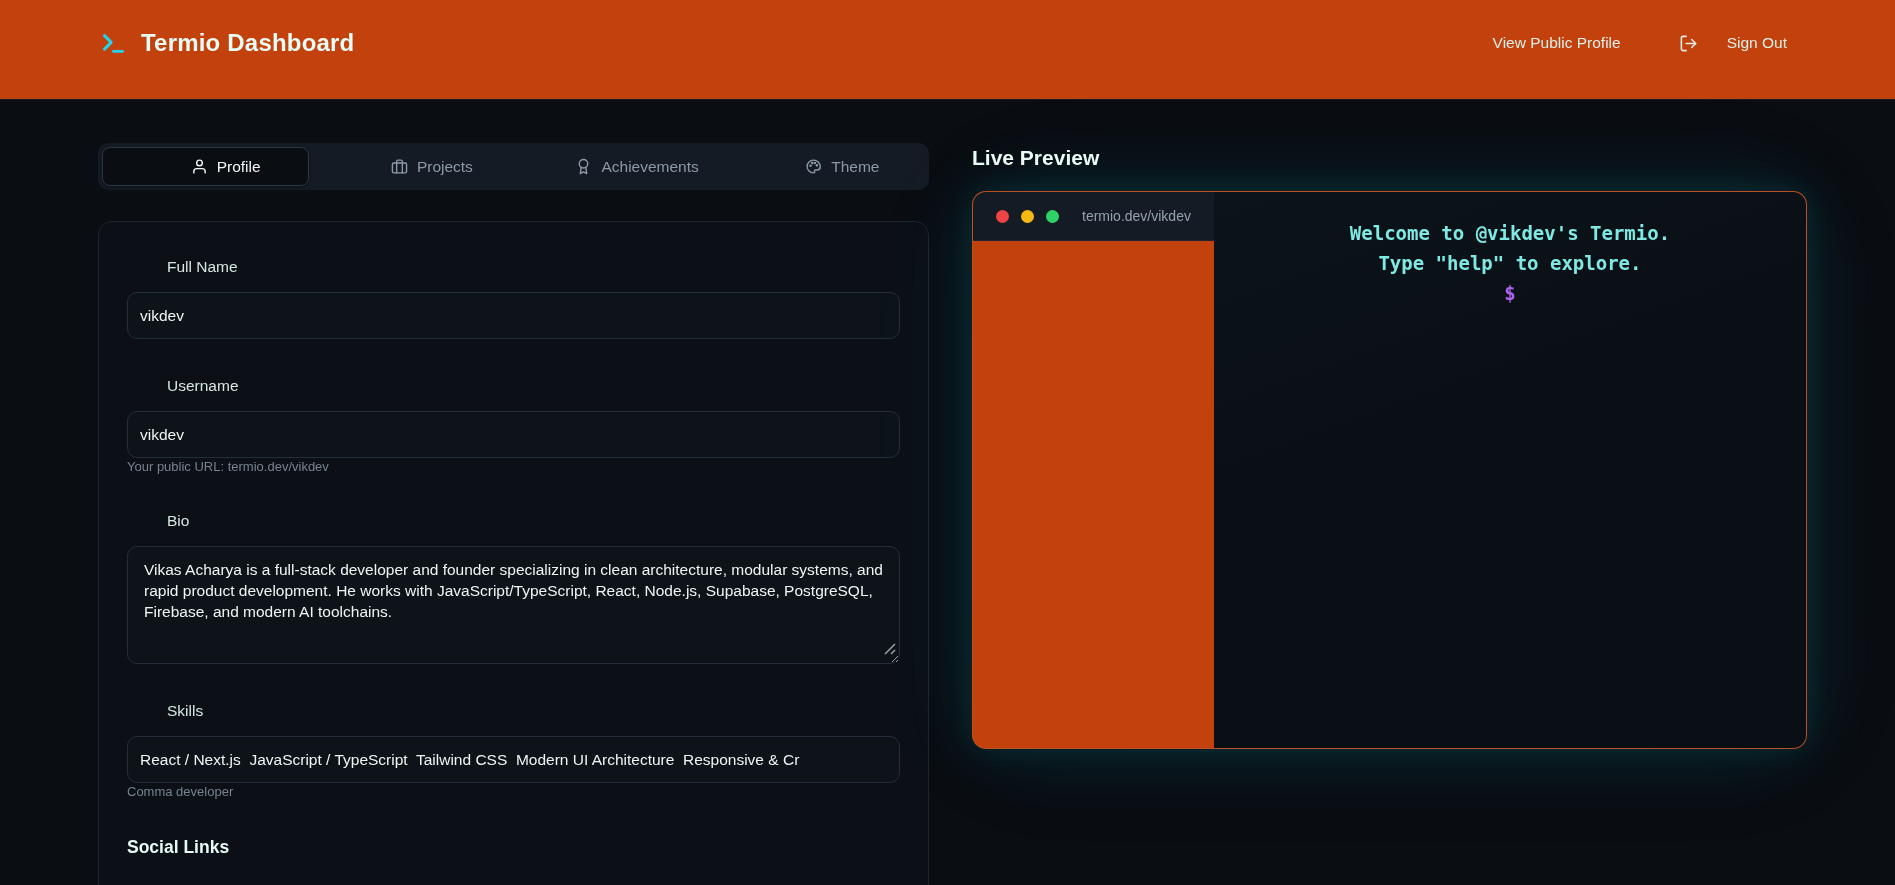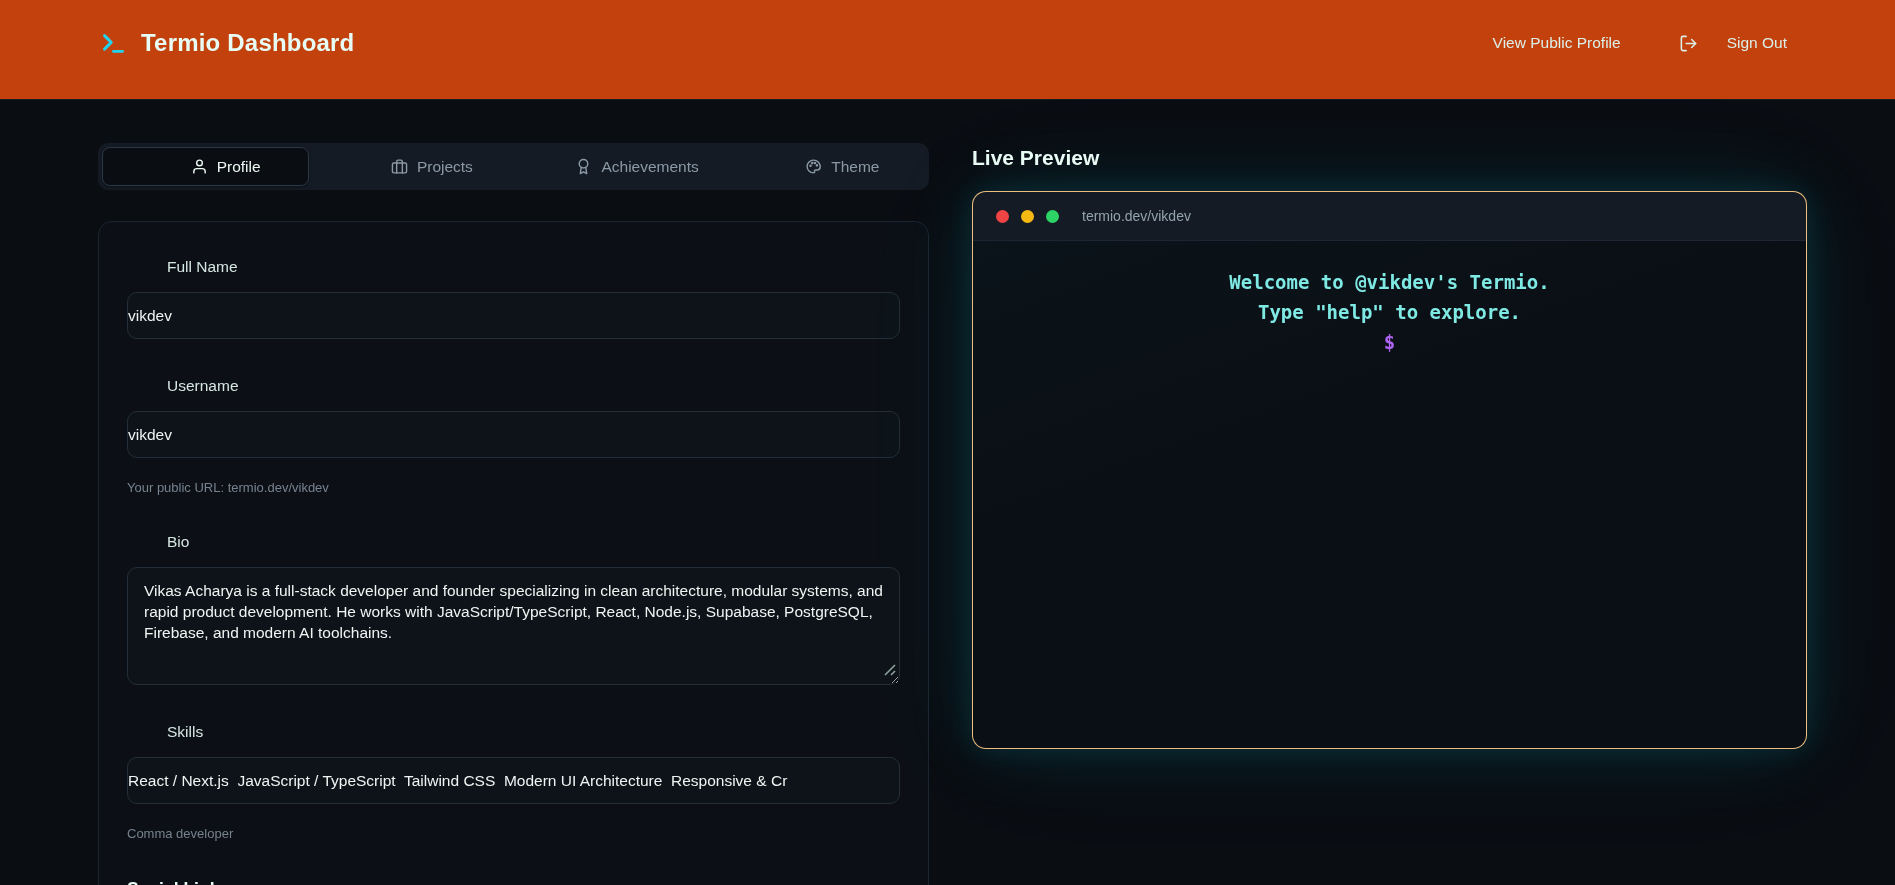--- a/index.html
+++ b/index.html
@@ -49,43 +49,43 @@
     margin-top:31px; height:720px;
     background:#0c1016; border:1px solid #1c2530; border-radius:14px;
     padding:36px 28px;
   }
   .field { margin-bottom:38px; }
   .field-label { display:block; font-size:15.5px; color:#d6e7e1; margin-bottom:16px;margin-left:40px; }
   .text-input {
     width:100%; height:47px;
     background:#0d1319; border:1px solid #242e3a; border-radius:10px;
     color:#edf6f2; font-size:15.5px; font-family:"Liberation Sans", sans-serif;
-    padding:0 0; outline:none;
+    padding:0 12px; outline:none;
   }
   .textarea-wrap { position:relative; }
   .bio-textarea {
     width:100%; height:118px;
     background:#0d1319; border:1px solid #242e3a; border-radius:10px;
     color:#edf6f2; font-size:15.5px; line-height:21px;
     font-family:"Liberation Sans", sans-serif;
     padding:12px 16px; outline:none; resize:vertical; display:block;
   }
   .resize-grip { position:absolute; right:4px; bottom:5px; pointer-events:none; }
-  .helper { font-size:13px; color:#76828e; margin-top:22px; }
+  .helper { font-size:13px; color:#76828e; margin-top:1px; }
   .section-heading { font-size:17.5px; font-weight:bold; color:#e6fbf4; }
 
   
   .preview-heading { font-size:21px; font-weight:bold; color:#e9fbf5; line-height:25px; margin-top:2px; }
   .terminal {
     margin-top:21px; height:558px;
     border-radius:14px; overflow:hidden;
     border:1px solid rgba(110,231,216,0.10);
     box-shadow:0 0 28px rgba(34,211,238,0.10), 0 0 70px rgba(34,211,238,0.10), 0 0 130px rgba(34,211,238,0.06);
-    display:flex; flex-direction:column;
-    background:#fdba74;
+    display:flex; 
+    background:#c2410c;
   }
   .terminal-titlebar {
     height:49px; background:#141b25; border-bottom:1px solid #1d2632;
     display:flex; align-items:center; padding:0 23px; flex:0 0 auto;
   }
   .dot { width:13px; height:13px; border-radius:50%; margin-right:12px; }
   .terminal-address { margin-left:11px; font-size:14px; color:#94a2ae; }
   .terminal-body {
     flex:1; padding:26px 29px;
     background:linear-gradient(160deg, rgba(34,211,238,0.025), rgba(0,0,0,0) 40%), #0a0f15;

